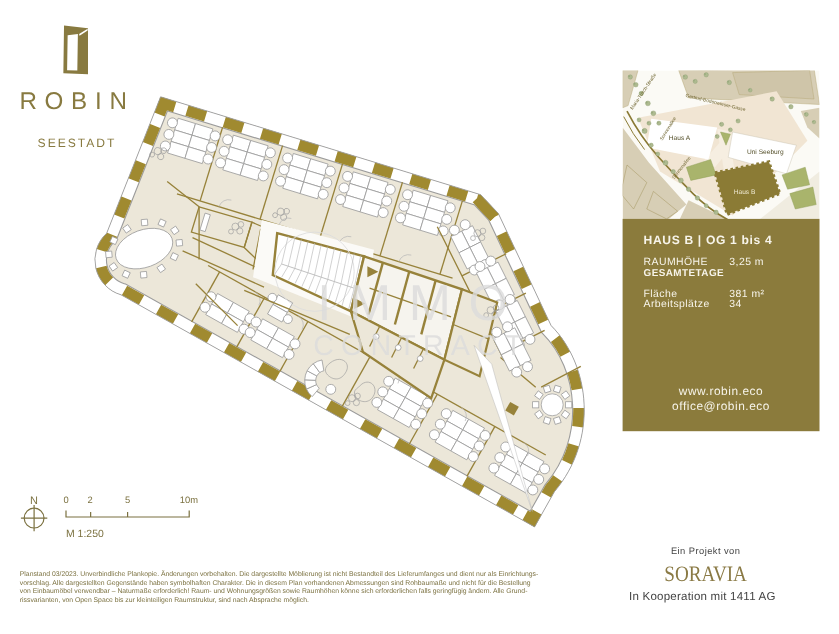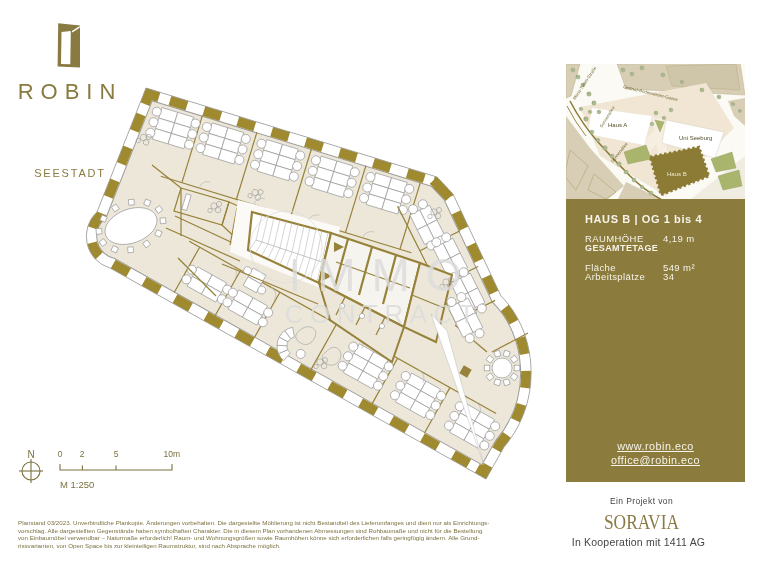--- a/index.html
+++ b/index.html
@@ -2,28 +2,28 @@
 <html><head>
 <meta charset="utf-8">
 <style>
   html,body{margin:0;padding:0;}
   body{width:763px;height:576px;position:relative;background:#ffffff;overflow:hidden;
        font-family:"Liberation Sans", sans-serif;}
   .abs{position:absolute;}
   #logo-robin{left:10px;top:81px;width:120px;text-align:center;color:#887a40;
       font-size:22px;line-height:22px;letter-spacing:7px;font-weight:400;}
   #logo-seestadt{left:10px;top:126px;width:120px;text-align:center;color:#887a40;
-      font-size:11px;line-height:11px;letter-spacing:1.8px;margin-top:42px;}
-  #panel{left:566px;top:199px;width:179px;height:283px;background:#8b7b3c;color:#f7f4ea;}
+      font-size:11px;line-height:11px;letter-spacing:1.8px;}
+  #panel{left:566px;top:199px;width:179px;height:193px;background:#8b7b3c;color:#f7f4ea;}
   #panel .inner{padding:15px 0 0 19px;}
   .ph1{font-size:11px;line-height:11px;font-weight:bold;letter-spacing:0.6px;}
   .prow{font-size:9.5px;line-height:9.5px;letter-spacing:0.4px;display:flex;}
   .prow .lab{width:78px;flex:none;}
   #panel .urls{position:absolute;left:0;bottom:14px;width:100%;text-align:center;
-      font-size:10.8px;letter-spacing:0.5px;line-height:14.7px;text-decoration:underline;}
+      font-size:10.8px;letter-spacing:0.5px;line-height:14.7px;}
   #soravia-blk{left:552px;top:497px;width:179px;text-align:center;color:#444444;}
   #soravia-blk .l1{font-size:8.5px;line-height:9px;letter-spacing:0.4px;}
   #soravia-blk .l2{font-family:"Liberation Serif",serif;font-size:20px;letter-spacing:0px;line-height:20px;
       color:#8a7a45;margin-top:6px;transform:scaleX(0.87);}
   #soravia-blk .l3{font-size:10.5px;line-height:11px;letter-spacing:0.2px;margin-top:5px;position:relative;left:-3px;}
   #fineprint{left:18px;top:519px;width:600px;white-space:nowrap;color:#7b7140;font-size:6.2px;line-height:7.7px;}
 </style>
 </head>
 <body>
 
@@ -372,28 +372,28 @@
 <text x="113" y="76">Uni Seeburg</text>
 <text x="101" y="112" fill="#eee8d0">Haus B</text>
 </g>
 </svg>
 
 <div id="panel" class="abs">
   <div class="inner">
     <div class="ph1">HAUS B | OG 1 bis 4</div>
     <div class="prow" style="margin-top:8.5px">
         <span class="lab">RAUMHÖHE</span>
-        <span>4,19 m</span>
+        <span>3,25 m</span>
       </div>
     <div class="prow" style="margin-top:1px;font-weight:bold;font-size:9px">
         <span class="lab">GESAMTETAGE</span>
       </div>
     <div class="prow" style="margin-top:9px">
         <span class="lab">Fläche</span>
-        <span>549 m²</span>
+        <span>381 m²</span>
       </div>
     <div class="prow">
         <span class="lab">Arbeitsplätze</span>
         <span>34</span>
       </div>
   </div>
   <div class="urls">www.robin.eco<br>office@robin.eco</div>
 </div>
 
 <div id="soravia-blk" class="abs">

